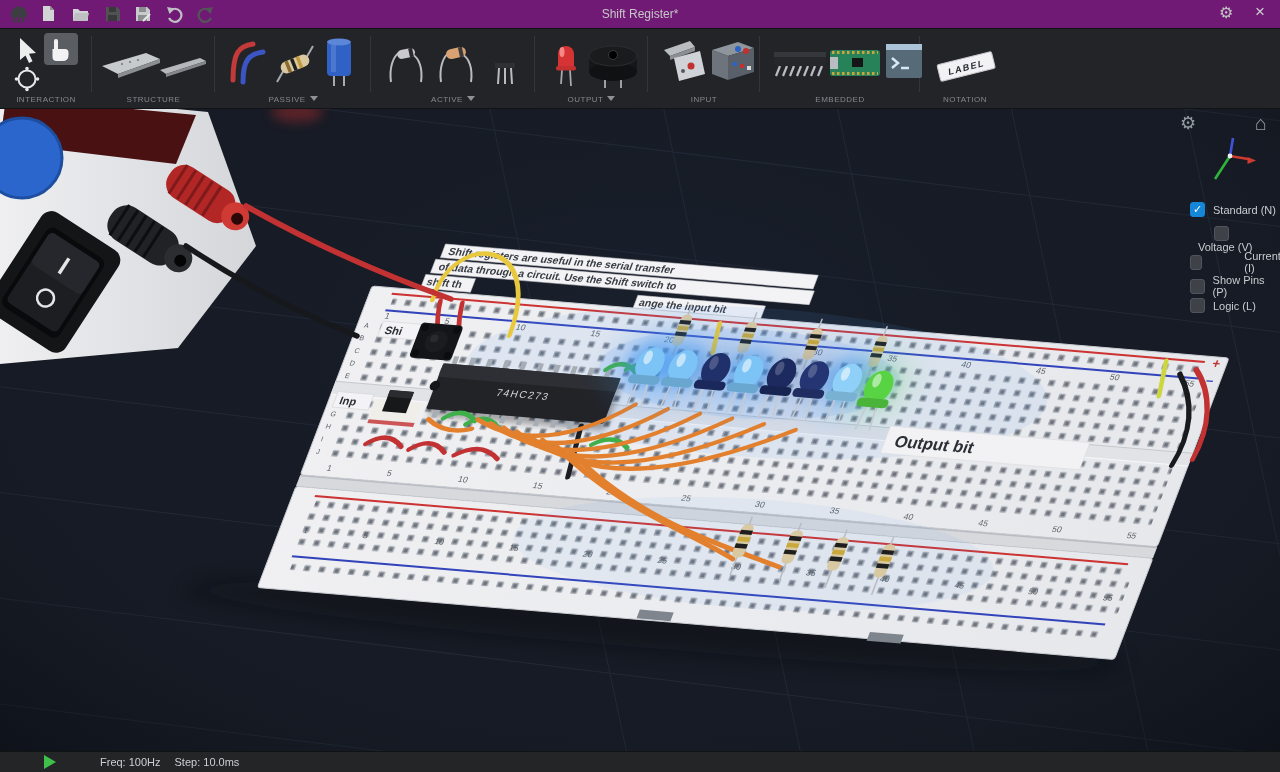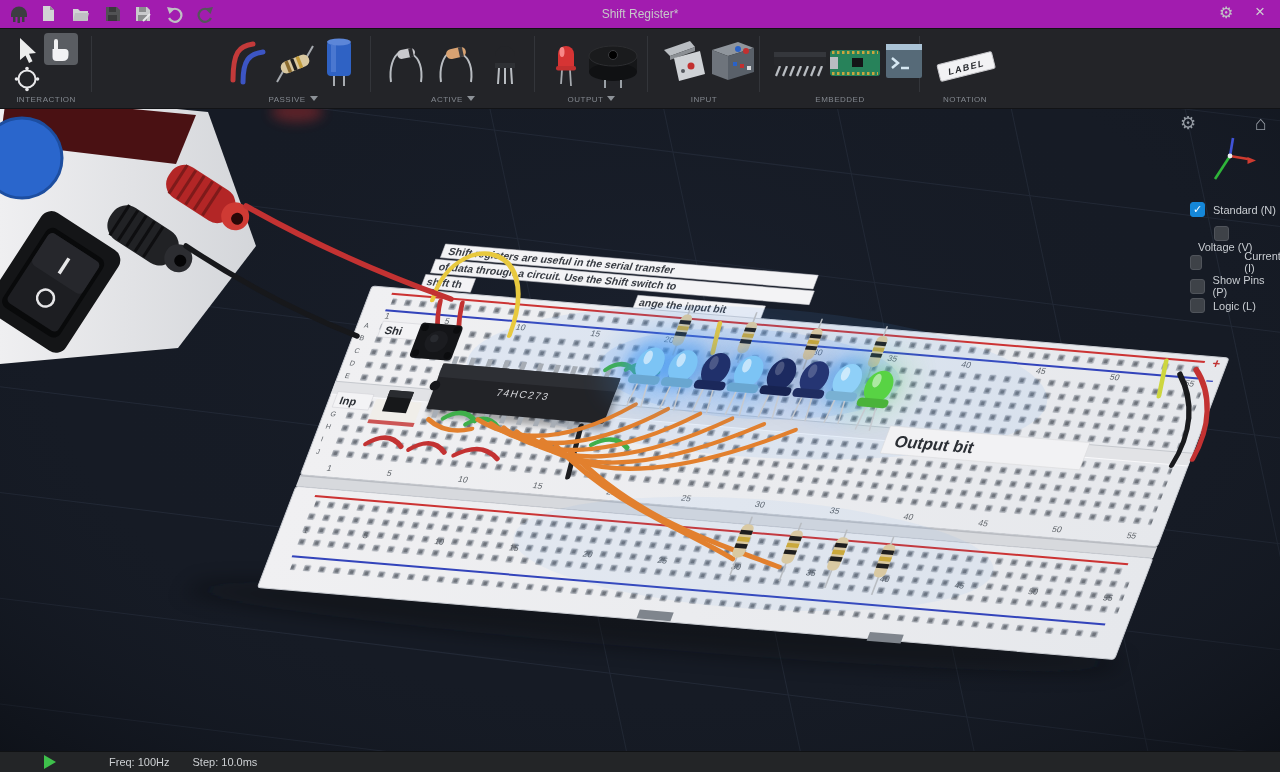--- a/index.html
+++ b/index.html
@@ -1,19 +1,19 @@
 <!DOCTYPE html>
 <html><head>
 <meta charset="utf-8">
 <style>
   html,body{margin:0;padding:0;background:#0d0f13;}
   .app{position:relative;width:1280px;height:772px;overflow:hidden;
        font-family:"Liberation Sans",sans-serif;background:#151a24;}
   
-  .titlebar{position:absolute;top:0;left:0;right:0;height:28px;background:#a21caf;
+  .titlebar{position:absolute;top:0;left:0;right:0;height:28px;background:#701a75;
             border-bottom:1px solid #111214;z-index:30;}
   .titlebar .ticon{position:absolute;top:5px;width:18px;height:18px;cursor:pointer;}
   .title-text{position:absolute;top:0;left:0;right:0;height:28px;line-height:28px;
               text-align:center;color:#c6c7c9;font-size:12px;}
   
   .toolbar{position:absolute;top:28px;left:0;right:0;height:80px;background:#232428;
            border-bottom:1px solid #121316;z-index:29;}
   .tgroup{position:absolute;top:0;height:80px;}
   .tgroup .sep{position:absolute;right:0;top:8px;bottom:16px;width:1px;background:#33353a;}
   .glabel{position:absolute;bottom:4px;left:0;right:0;text-align:center;font-size:8px;
@@ -26,21 +26,21 @@
   
   .vopt{position:absolute;display:flex;align-items:center;cursor:pointer;z-index:20;}
   .vopt .box{width:15px;height:15px;border-radius:3px;background:#3e4248;
              border:1px solid #50545b;box-sizing:border-box;color:#fff;font-size:11px;
              line-height:13px;text-align:center;}
   .vopt .box.checked{background:#1587d8;border-color:#1587d8;}
   .vopt .lbl{margin-left:8px;font-size:11px;color:#c9cdd2;}
   .ovico{position:absolute;color:#949aa2;cursor:pointer;z-index:20;line-height:1;}
   
   .statusbar{position:absolute;left:0;right:0;bottom:0;height:20px;background:#232527;
-             border-top:1px solid #101214;z-index:30;display:flex;align-items:center;gap:9px;}
+             border-top:1px solid #101214;z-index:30;display:flex;align-items:center;}
   .statusbar .stext{font-size:11px;color:#cdd0d3;}
   svg{display:block;}
   text{font-family:"Liberation Sans",sans-serif;}
 </style>
 </head>
 <body>
 
 <div class="app">
 
   <svg width="1280" height="772" style="position:absolute;top:0;left:0;">
@@ -580,20 +580,35 @@
       <svg class="ticonwrap" style="left:14px;top:38px;" width="26" height="26">
         <circle cx="13" cy="13" r="8.5" fill="none" stroke="#e8e8ea" stroke-width="2"></circle>
         <circle cx="13" cy="2.5" r="1.8" fill="#e8e8ea"></circle>
           <circle cx="13" cy="23.5" r="1.8" fill="#e8e8ea"></circle>
         <circle cx="2.5" cy="13" r="1.8" fill="#e8e8ea"></circle>
           <circle cx="23.5" cy="13" r="1.8" fill="#e8e8ea"></circle>
       </svg>
       <div class="glabel"><span>INTERACTION</span></div>
     </div>
 
+    <div class="tgroup" style="left:92px;width:123px;">
+      <i class="sep"></i>
+      <svg class="ticonwrap" style="left:8px;top:20px;" width="62" height="32">
+        <polygon points="2,18 46,5 60,11 18,26" fill="#c7cacd"></polygon>
+          <polygon points="18,26 60,11 60,15 18,30" fill="#8b8f94"></polygon>
+        <circle cx="22" cy="16" r="1" fill="#6e737b"></circle>
+          <circle cx="30" cy="14" r="1" fill="#6e737b"></circle>
+          <circle cx="38" cy="12" r="1" fill="#6e737b"></circle>
+      </svg>
+      <svg class="ticonwrap" style="left:66px;top:26px;" width="52" height="24">
+        <polygon points="2,16 42,4 48,7 8,20" fill="#b4b7bb"></polygon>
+          <polygon points="8,20 48,7 48,10 8,23" fill="#84888d"></polygon>
+      </svg>
+      <div class="glabel"><span>STRUCTURE</span></div>
+    </div>
 
     <div class="tgroup" style="left:215px;width:156px;">
       <i class="sep"></i>
       <svg class="ticonwrap" style="left:10px;top:6px;" width="44" height="52">
         <path d="M8,46 C8,18 14,12 28,10" fill="none" stroke="#c33a3a" stroke-width="5" stroke-linecap="round"></path>
         <path d="M18,48 C18,26 24,20 38,18" fill="none" stroke="#3c55c4" stroke-width="5" stroke-linecap="round"></path>
       </svg>
       <svg class="ticonwrap" style="left:58px;top:8px;" width="44" height="50">
         <line x1="4" y1="46" x2="12" y2="32" stroke="#a7abb0" stroke-width="2"></line>
         <line x1="32" y1="24" x2="40" y2="10" stroke="#a7abb0" stroke-width="2"></line>

